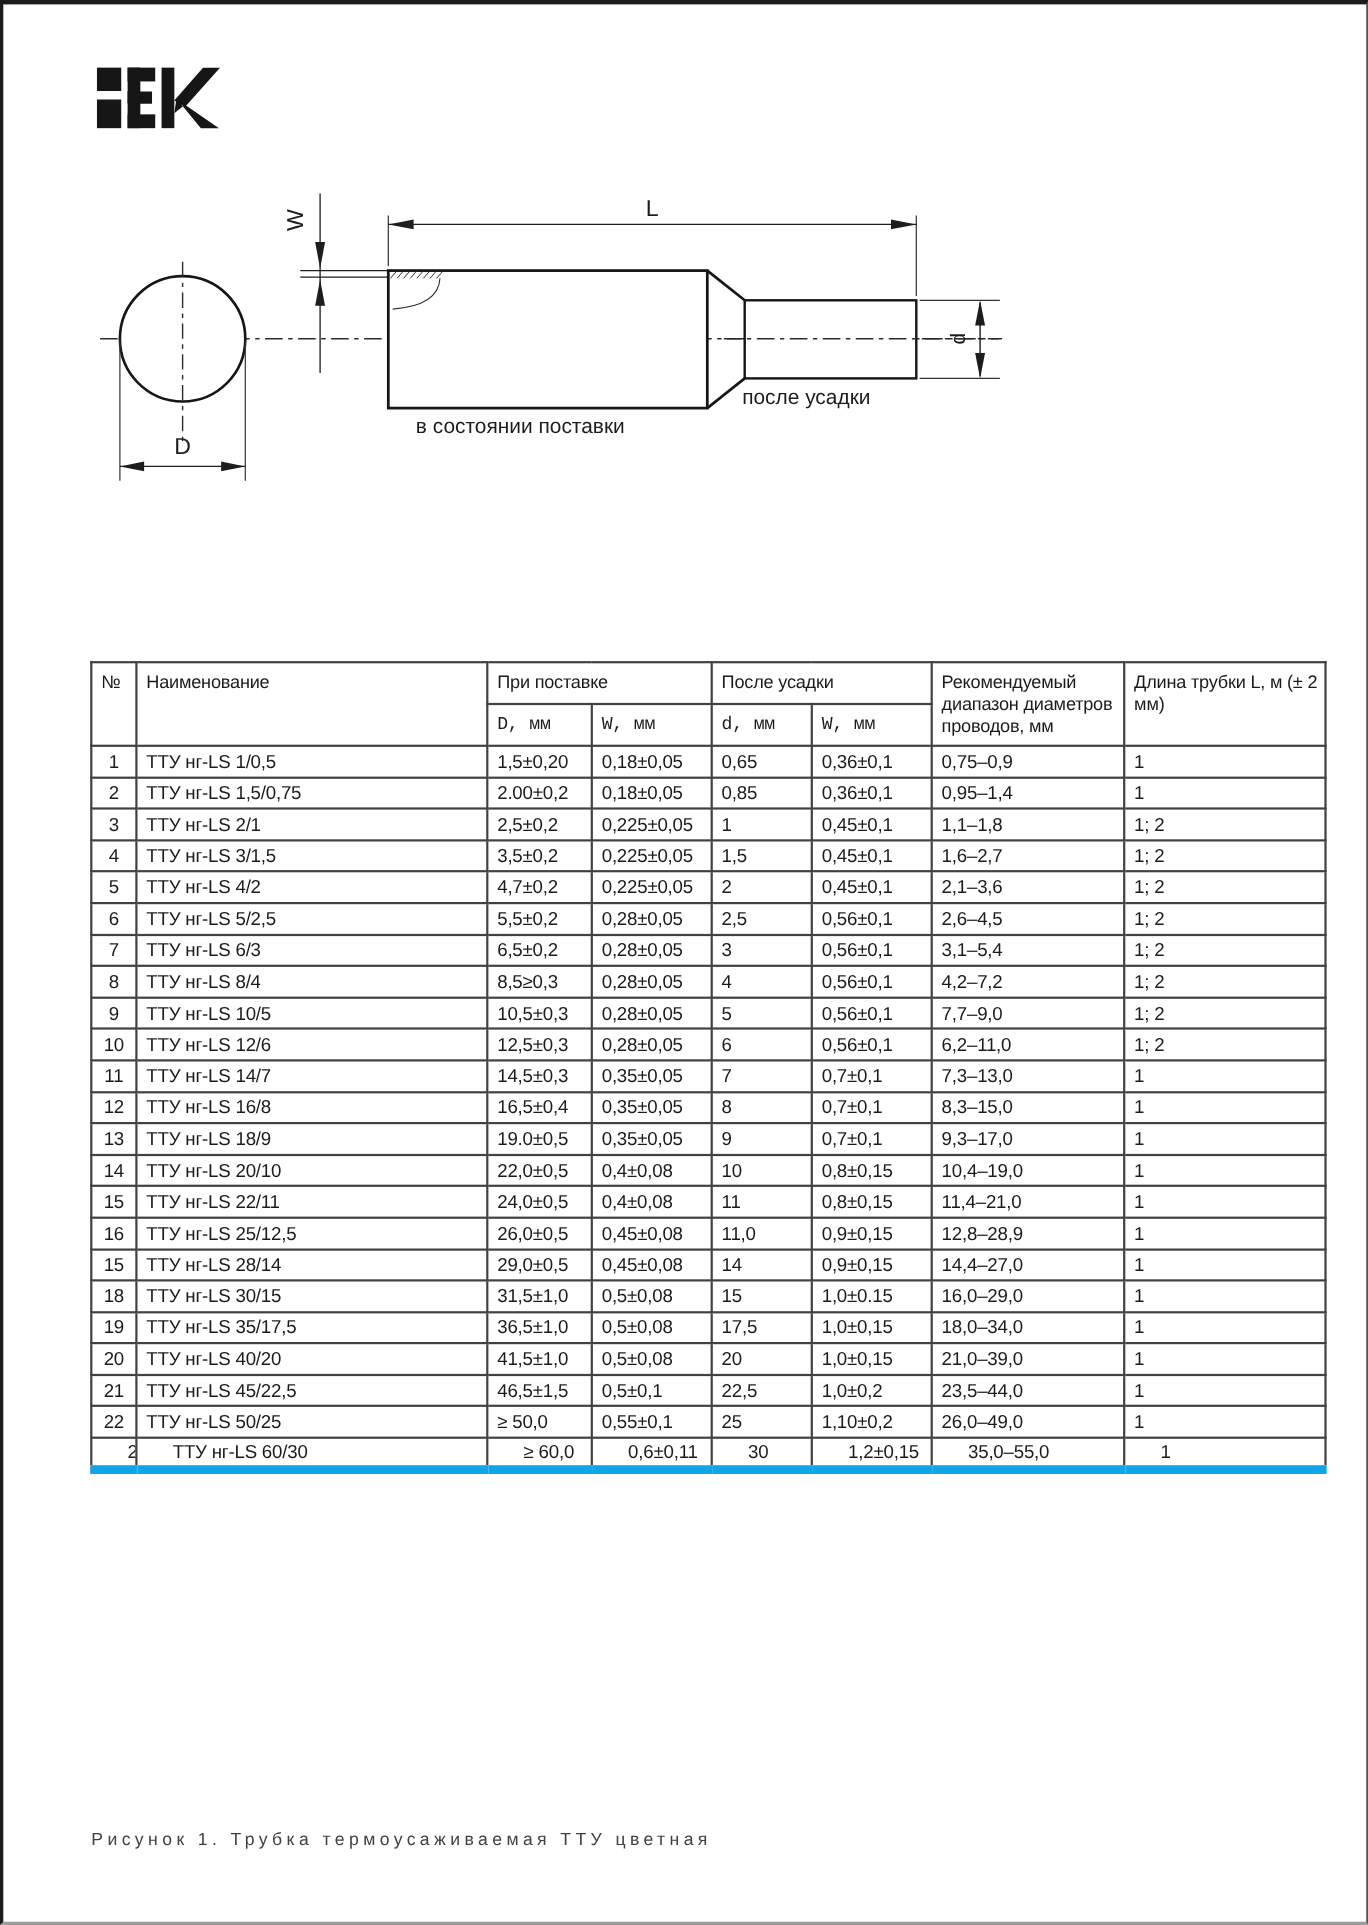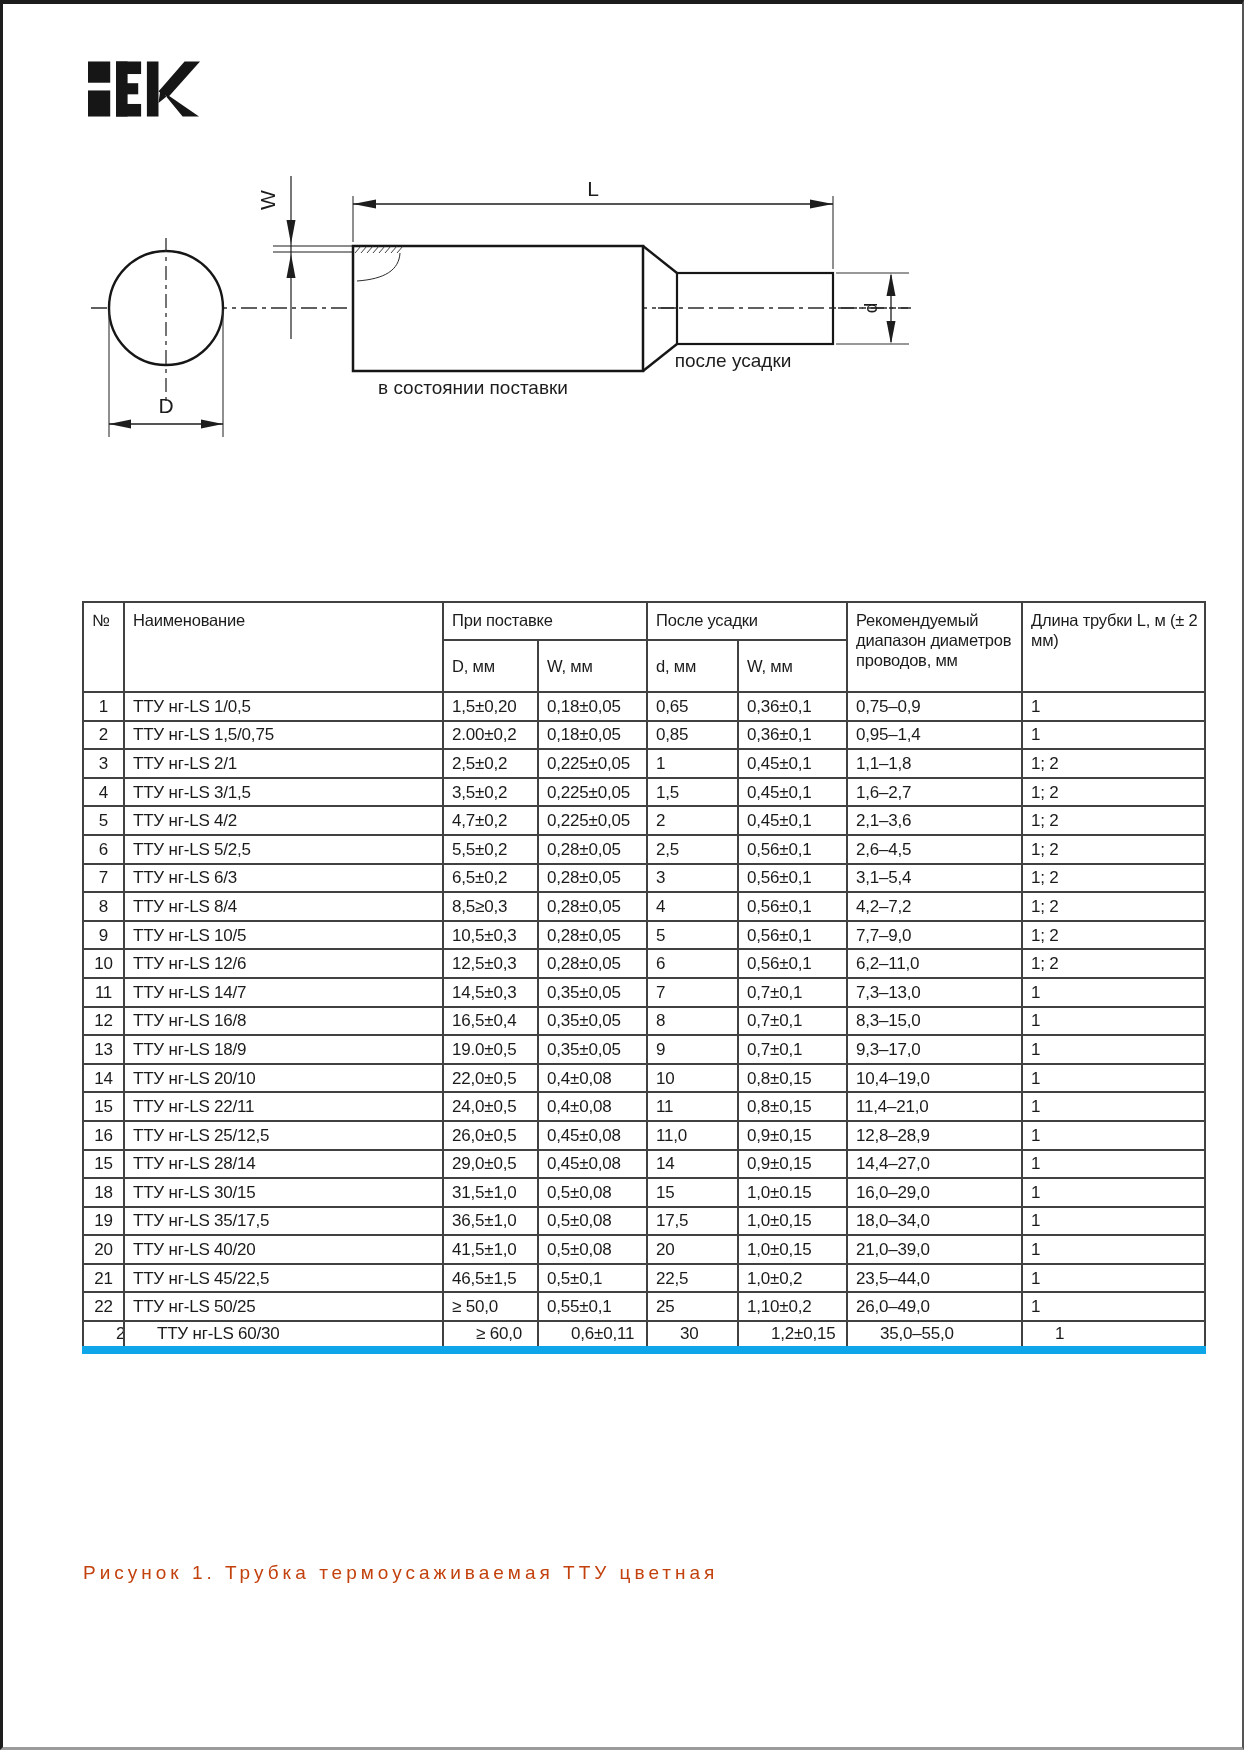--- a/index.html
+++ b/index.html
@@ -12,27 +12,27 @@
   .logo svg{width:100%;height:100%;display:block;}
   .diagram{position:absolute;left:0;top:0;width:1244px;height:500px;}
   .diagram text{font-family:"Liberation Sans",sans-serif;fill:#1d1d1d;}
   .lbl-dim{font-size:21px;}
   .lbl-cap{font-size:19px;}
   table.spec{position:absolute;left:79px;top:597px;width:1122px;border-collapse:collapse;
              table-layout:fixed;font-size:17px;color:#1b1b1b;letter-spacing:-0.2px;}
   .spec th,.spec td{border:2px solid #414141;font-weight:normal;text-align:left;
                     padding:0 5px 0 8px;box-sizing:border-box;overflow:hidden;}
   .spec thead th{font-size:16.5px;line-height:1.22;vertical-align:top;padding-top:7px;}
-  .spec thead tr.sub th{vertical-align:middle;padding-top:0;height:52px;}
+  .spec thead tr.sub th{vertical-align:middle;padding-top:0;height:38px;font-family:Liberation Mono, monospace;}
   .spec thead tr.grp th{height:38px;}
   .spec tbody td{height:28.6px;vertical-align:middle;line-height:1;}
   .spec tbody tr:last-child td{border-bottom:8px solid #0ea5e9;padding-left:32px;}
   .spec .c-num{text-align:center;padding:0 2px;}
-  .caption{position:absolute;left:80px;top:1558px;font-size:19px;letter-spacing:4px;
-           color:#c2410c;white-space:nowrap;}
+  .caption{position:absolute;left:80px;top:1660px;font-size:16px;letter-spacing:4px;
+           color:#404040;white-space:nowrap;}
 </style>
 </head>
 <body>
 
 <div class="page">
 
   <div class="logo">
     <svg viewBox="0 0 232 114" xmlns="http://www.w3.org/2000/svg">
       <g fill="#161616">
         <rect x="0" y="0" width="46" height="44"></rect>

